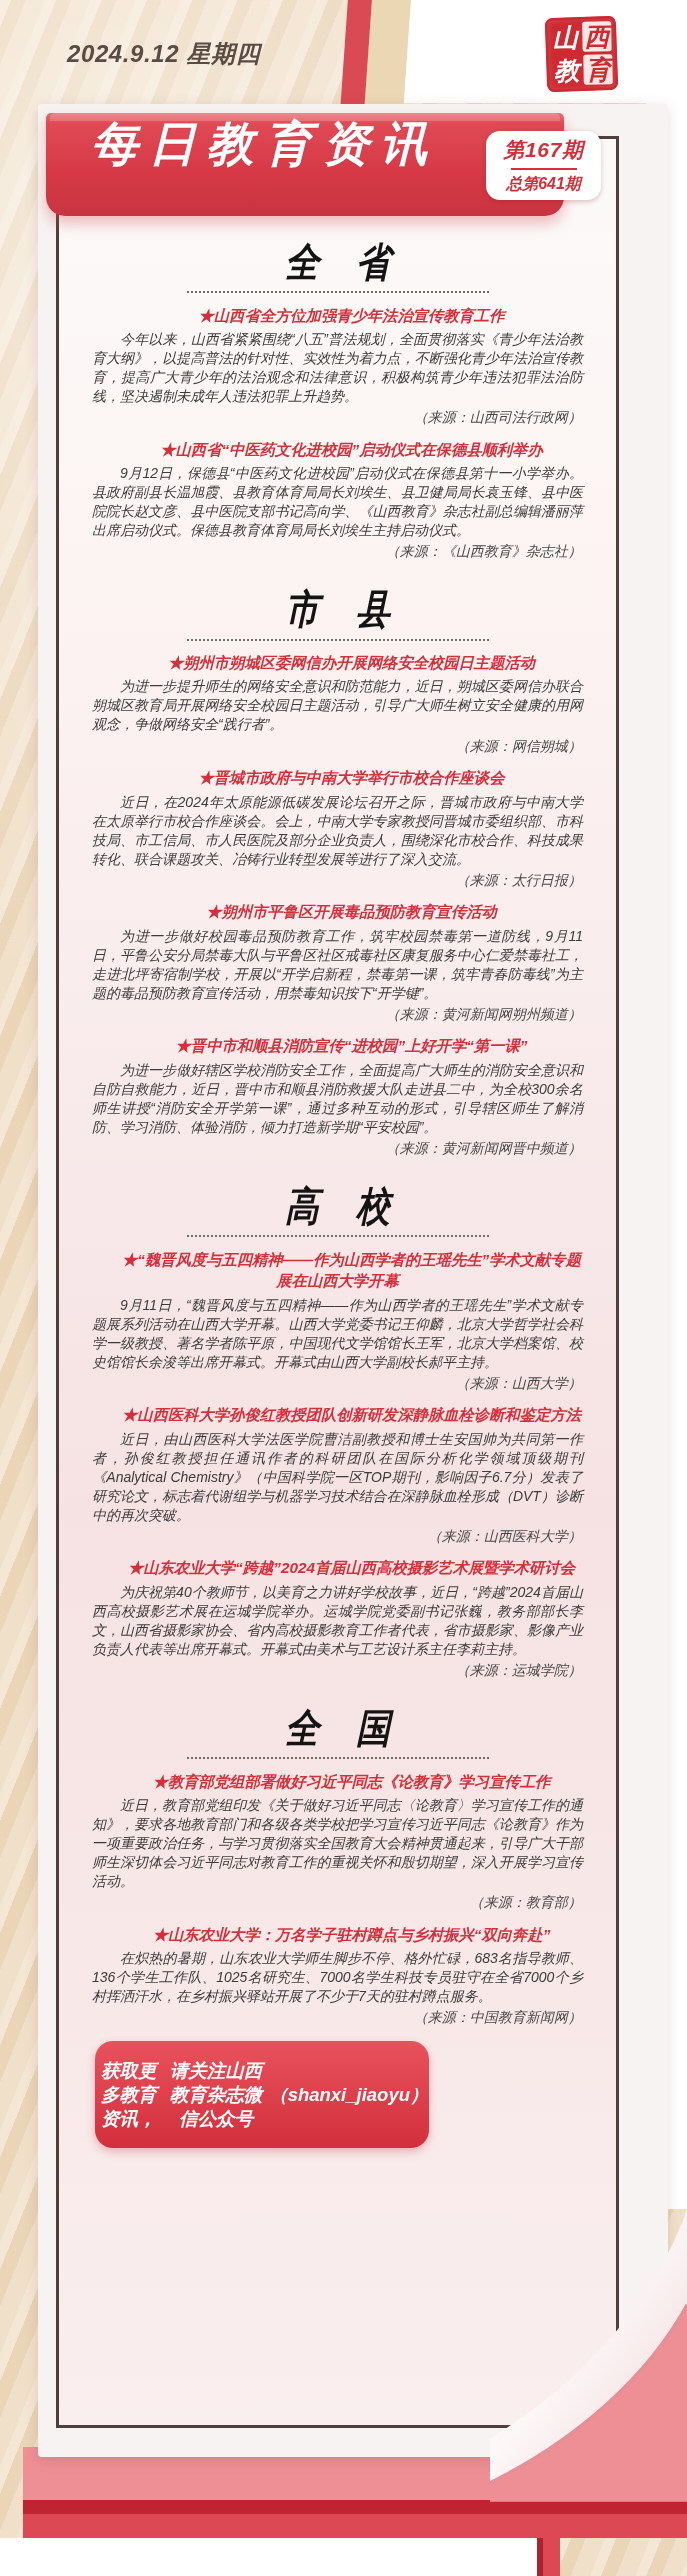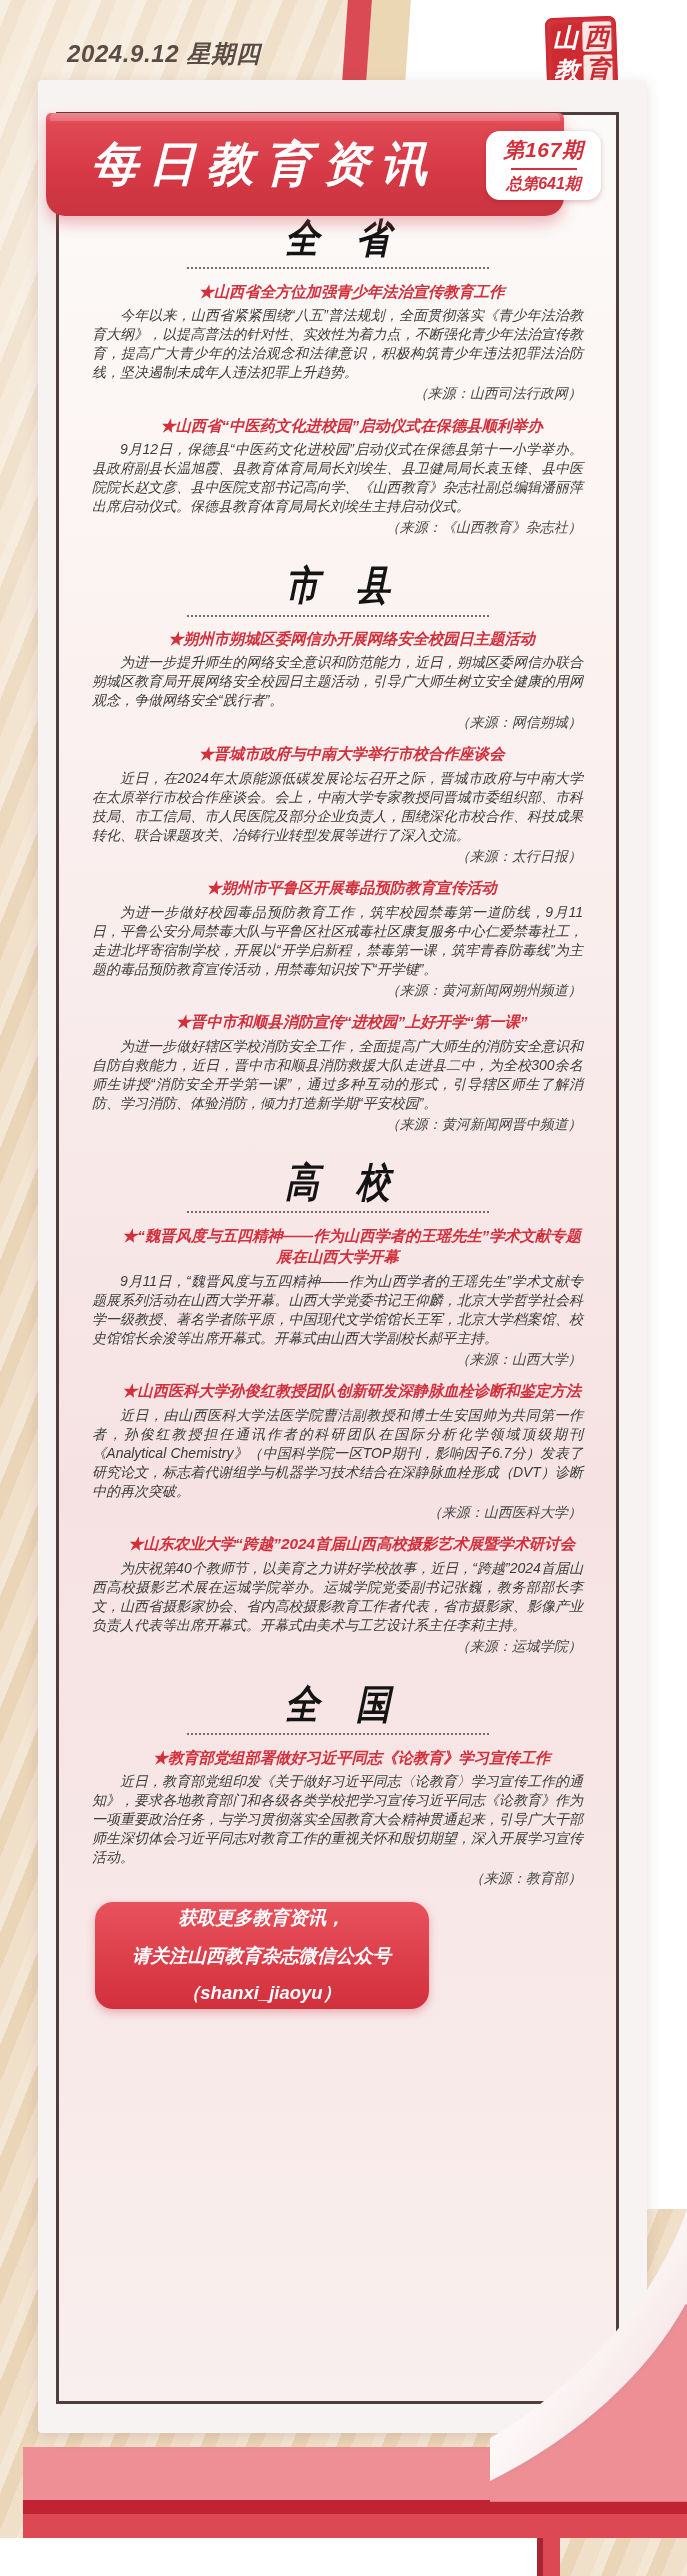--- a/index.html
+++ b/index.html
@@ -34,36 +34,36 @@
   
   .band-salmon{position:absolute;left:23px;top:2447px;width:665px;height:53px;background:var(--salmon,#ee8f95);}
   .band-dark{position:absolute;left:23px;top:2500px;width:665px;height:14px;background:#c02331;}
   .band-red{position:absolute;left:23px;top:2514px;width:665px;height:24px;background:#dc4853;}
   .bottom-white{position:absolute;left:0;top:2538px;width:537px;height:38px;background:#ffffff;}
   .bottom-ribbon{position:absolute;left:537px;top:2538px;width:23px;height:38px;
     background:linear-gradient(90deg,#a82430 0 6.4px,#dc4853 6.4px);}
   .page-curl{position:absolute;left:490px;top:2184px;z-index:9;}
   
   .card{
-    position:absolute;left:38px;top:80px;width:609px;height:2353px;z-index:5;
-    background:#f7f3f2;border-radius:3.8px;box-shadow:0 3.8px 12.7px rgba(120,80,70,.18);
+    position:absolute;left:38px;top:104px;width:609px;height:2353px;z-index:5;
+    background:#f7f3f2;border-radius:3.8px;box-shadow:0 3.8px 12.7px rgba(120,80,70,.18);padding-left:21px;
   }
   .frame{
     position:absolute;left:18px;top:32px;width:563px;height:2292px;box-sizing:border-box;
     border:3.2px solid #4f3f3c;overflow:hidden;
     background:linear-gradient(180deg,#fbfaf9 0%,#fcf5f3 16%,#f9ecec 38%,#f6e2e3 60%,#f8e8e8 80%,#f9efee 100%);
   }
   .content{padding:81px 33px 0 33px;}
   
   .banner{
     position:absolute;left:46px;top:113px;width:518px;height:103px;z-index:8;
     background:linear-gradient(180deg,#ef6b74 0%,#e04a55 10%,#d63945 58%,#c93440 100%);
     border-radius:5.1px 5.1px 19px 19px;
     box-shadow:0 7.6px 14px rgba(214,74,84,.35);
-    display:flex;align-items:center;
+    display:flex;
   }
   .banner::before{content:"";position:absolute;left:3.8px;top:0;right:3.8px;height:7.6px;
     background:rgba(255,255,255,.18);border-radius:5.1px 5.1px 0 0;}
   .banner-title{
     margin-left:45px;font-size:47px;font-weight:900;color:#ffffff;letter-spacing:10.8px;
     white-space:nowrap;text-shadow:0 1.3px 0 rgba(0,0,0,.06);
   }
   .issue-box{
     position:absolute;left:440px;top:18px;width:115px;height:69px;background:#ffffff;
     border-radius:14px;display:flex;flex-direction:column;align-items:center;justify-content:center;
@@ -87,21 +87,21 @@
   }
   .a-body{
     margin:0;font-size:14px;line-height:19px;color:#3b3b3b;
     text-align:justify;text-indent:2em;font-weight:500;
   }
   .a-source{margin:3.2px 1.3px 1.3px 0;font-size:14px;color:#474747;text-align:right;font-weight:500;}
   
   .footer-box{
     width:334px;height:107px;margin:14px 0 0 2.5px;border-radius:18px;box-sizing:border-box;
     background:linear-gradient(180deg,#e8525c,#d22f3c);
-    display:flex;flex-direction:column;align-items:center;justify-content:space-between;
+    display:flex;flex-direction:row;align-items:center;justify-content:space-between;
     box-shadow:0 3.8px 9px rgba(200,50,60,.3);
   }
   .footer-box p{margin:3.8px 0;color:#ffffff;font-size:18.5px;font-weight:800;line-height:24px;text-align:center;}
 </style>
 </head>
 <body>
 
 <div class="canvas">
 
   <div class="bg-white-top"></div>
@@ -186,20 +186,25 @@
               <p class="a-source">（来源：运城学院）</p>
             </article>
           </section>
           <section class="news-section">
             <h2 class="sec-title">全国</h2>
             <div class="dotted"></div>
             <article class="article">
               <h3 class="a-title">★教育部党组部署做好习近平同志《论教育》学习宣传工作</h3>
               <p class="a-body">近日，教育部党组印发《关于做好习近平同志〈论教育〉学习宣传工作的通知》，要求各地教育部门和各级各类学校把学习宣传习近平同志《论教育》作为一项重要政治任务，与学习贯彻落实全国教育大会精神贯通起来，引导广大干部师生深切体会习近平同志对教育工作的重视关怀和殷切期望，深入开展学习宣传活动。</p>
               <p class="a-source">（来源：教育部）</p>
+            </article>
+            <article class="article">
+              <h3 class="a-title">★山东农业大学：万名学子驻村蹲点与乡村振兴“双向奔赴”</h3>
+              <p class="a-body">在炽热的暑期，山东农业大学师生脚步不停、格外忙碌，683名指导教师、136个学生工作队、1025名研究生、7000名学生科技专员驻守在全省7000个乡村挥洒汗水，在乡村振兴驿站开展了不少于7天的驻村蹲点服务。</p>
+              <p class="a-source">（来源：中国教育新闻网）</p>
             </article>
           </section>
           <div class="footer-box">
             <p>获取更多教育资讯，</p>
             <p>请关注山西教育杂志微信公众号</p>
             <p>（shanxi_jiaoyu）</p>
           </div>
         </div>
     </div>
   </div>

